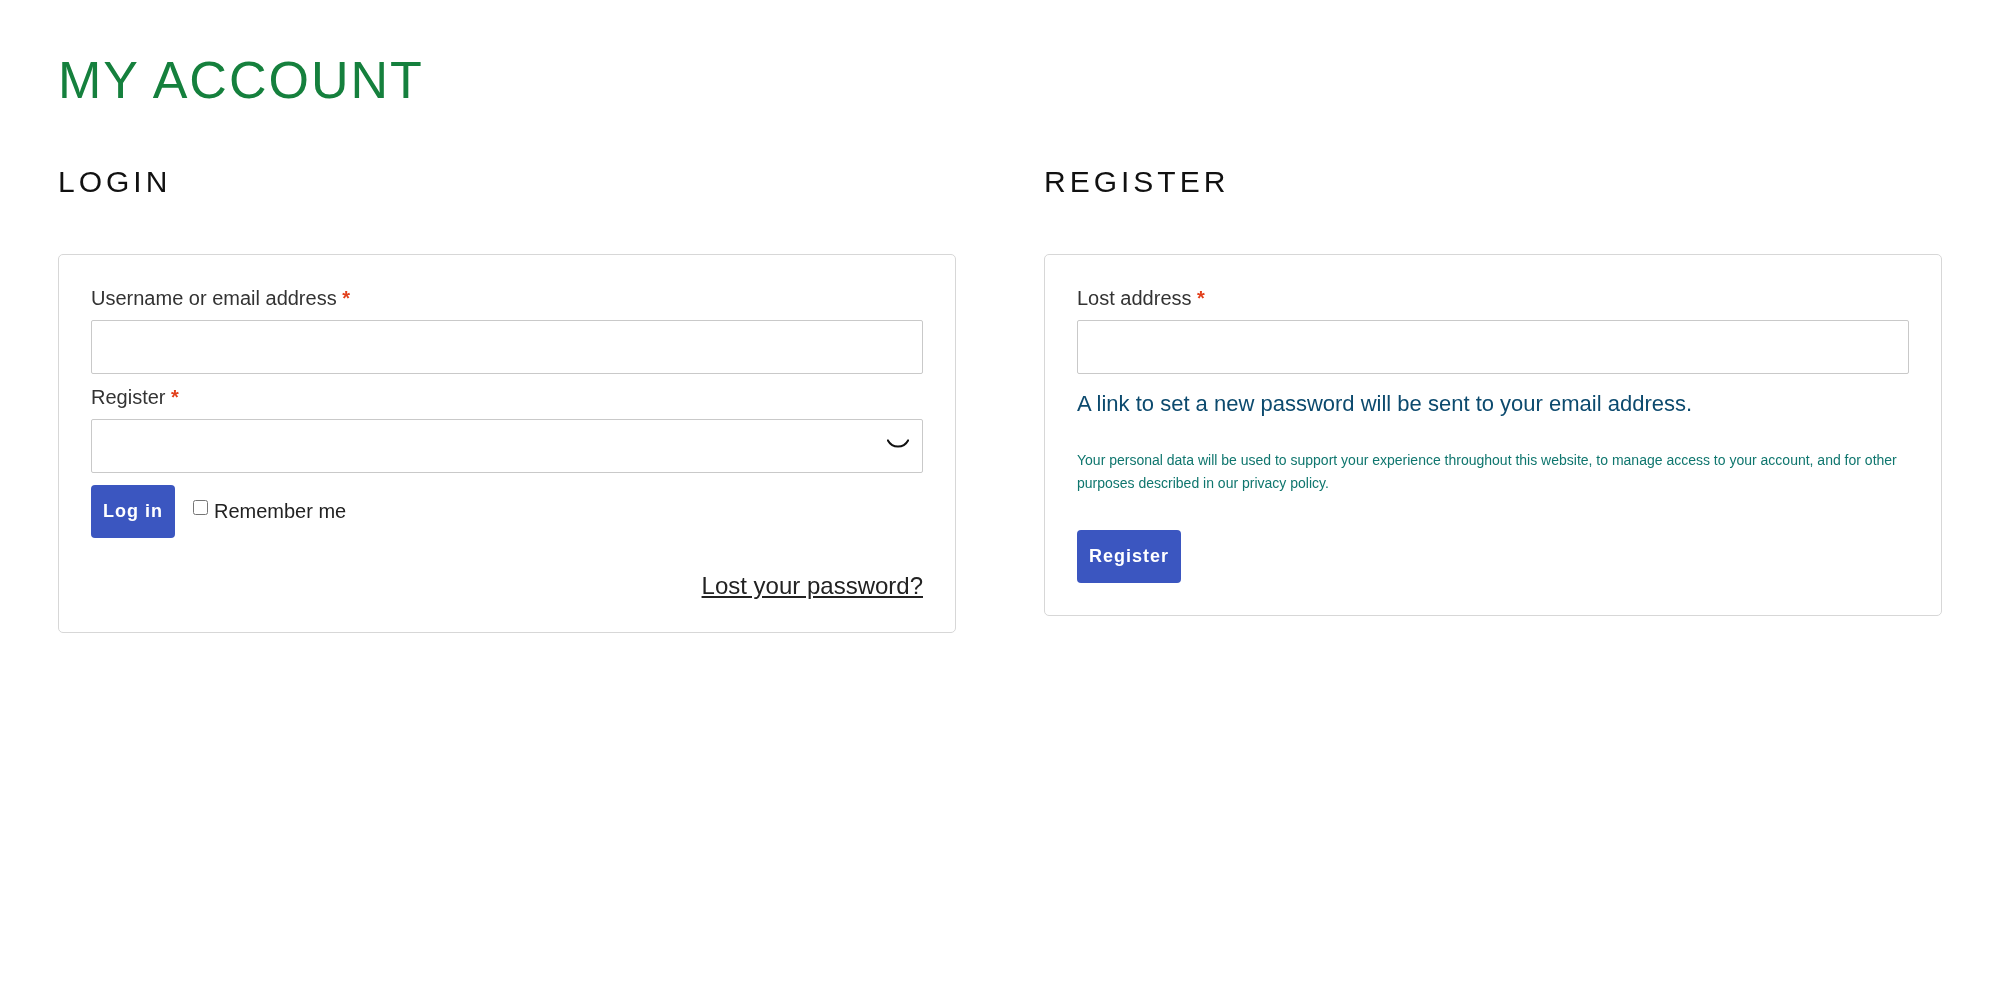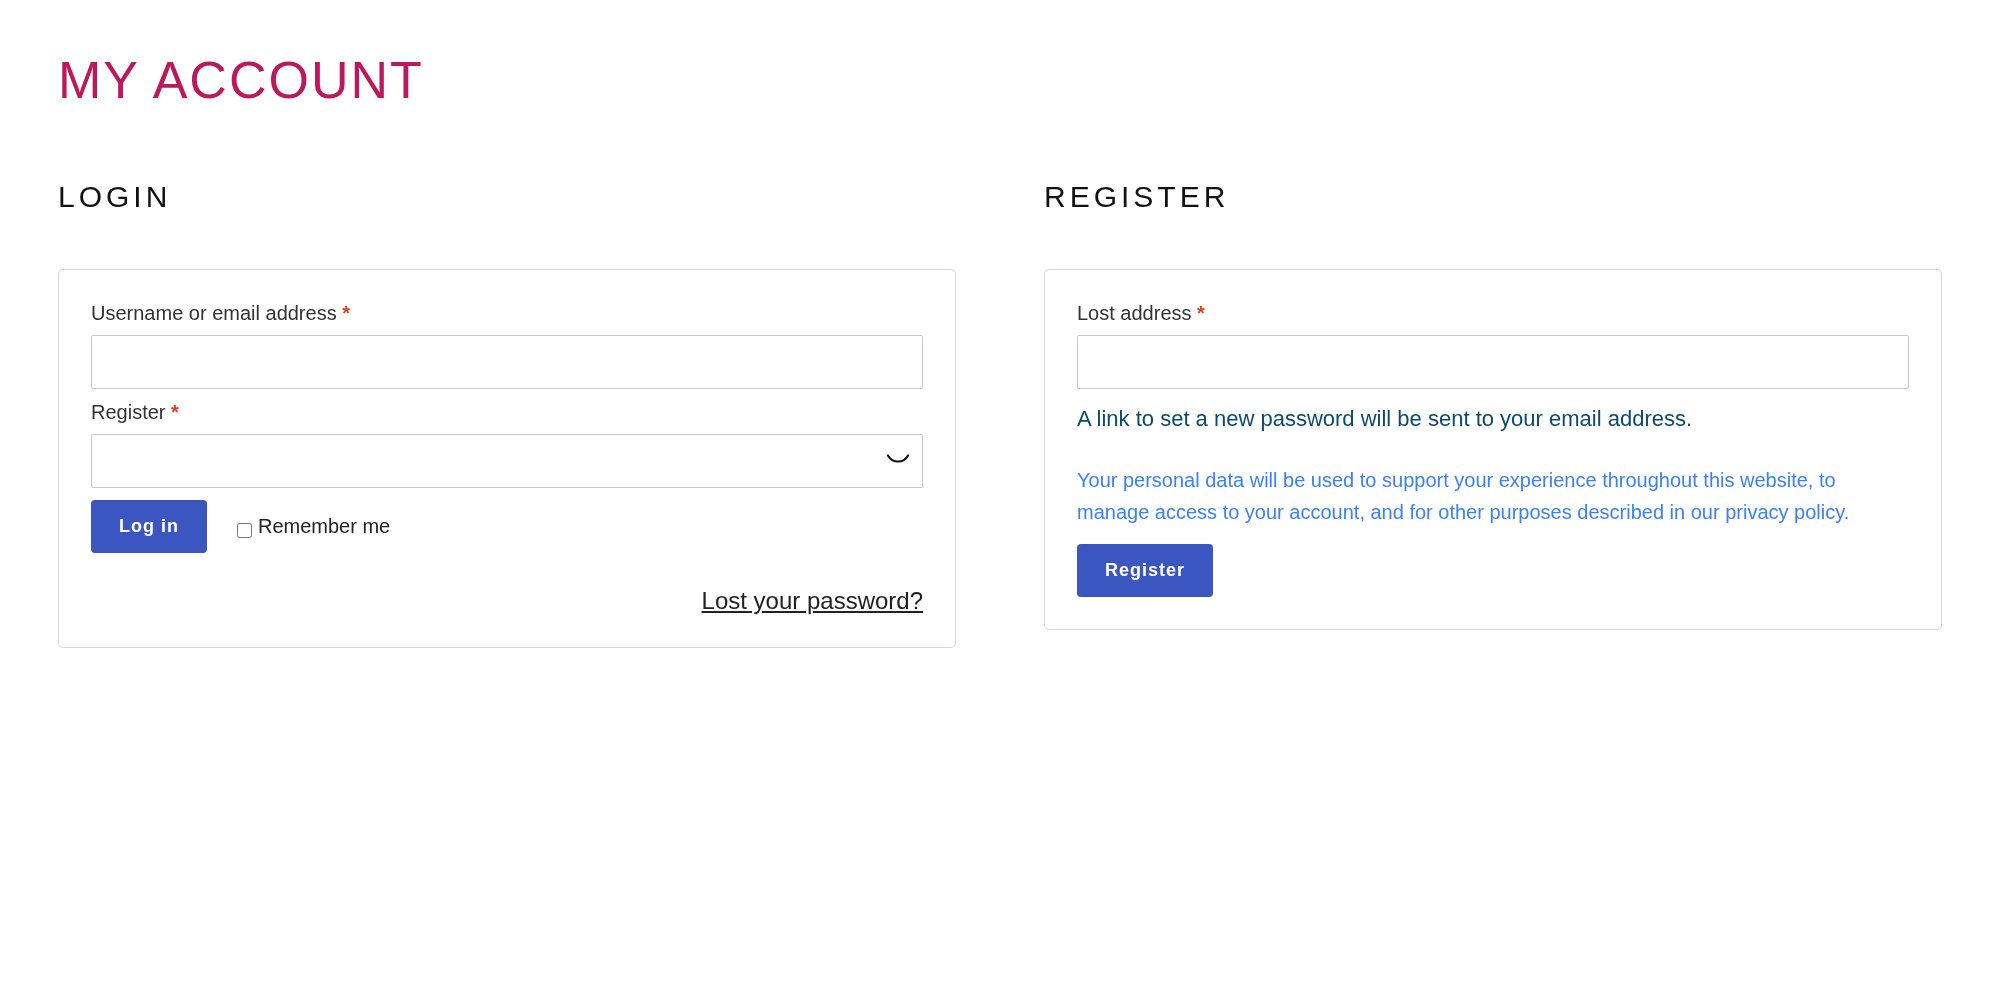--- a/index.html
+++ b/index.html
@@ -10,22 +10,22 @@
     body {
       font-family: Arial, Helvetica, sans-serif;
       background: #ffffff;
       color: #222;
       padding: 50px 58px;
     }
     .page-title {
       font-size: 52px;
       font-weight: 400;
       letter-spacing: 2px;
-      color: #be185d;
-      margin-bottom: 70px;
+      color: #15803d;
+      margin-bottom: 55px;
       font-family: "Arial Narrow", Arial, sans-serif;
       font-stretch: condensed;
     }
     .columns {
       display: flex;
       gap: 88px;
     }
     .col {
       flex: 1;
     }
@@ -82,32 +82,31 @@
       gap: 18px;
       margin-top: 10px;
     }
     .btn {
       background: #3b56c0;
       color: #fff;
       border: none;
       font-size: 18px;
       font-weight: bold;
       letter-spacing: 1px;
-      padding: 16px 28px;
+      padding: 16px 12px;
       border-radius: 4px;
       cursor: pointer;
       font-family: Arial, sans-serif;
     }
     .remember {
       display: flex;
-      align-items: flex-end;
+      align-items: flex-start;
       gap: 6px;
       font-size: 20px;
       color: #222;
-      margin-left: 12px;
     }
     .remember input[type="checkbox"]{
       width: 15px;
       height: 15px;
     }
     .lost-row {
       text-align: right;
       margin-top: 34px;
     }
     .lost-link {
@@ -117,24 +116,24 @@
       cursor: pointer;
     }
     .help-text {
       font-size: 22px;
       color: #0c4a6e;
       line-height: 1.6;
       margin-bottom: 28px;
       margin-top: 0;
     }
     .privacy-text {
-      font-size: 20px;
-      color: #3b82f6;
+      font-size: 14px;
+      color: #0f766e;
       line-height: 1.6;
-      margin-bottom: 16px;
+      margin-bottom: 36px;
     }
   </style>
 </head>
 <body>
 
 <h1 class="page-title">MY ACCOUNT</h1>
 
 <div class="columns">
 
   <div class="col">

